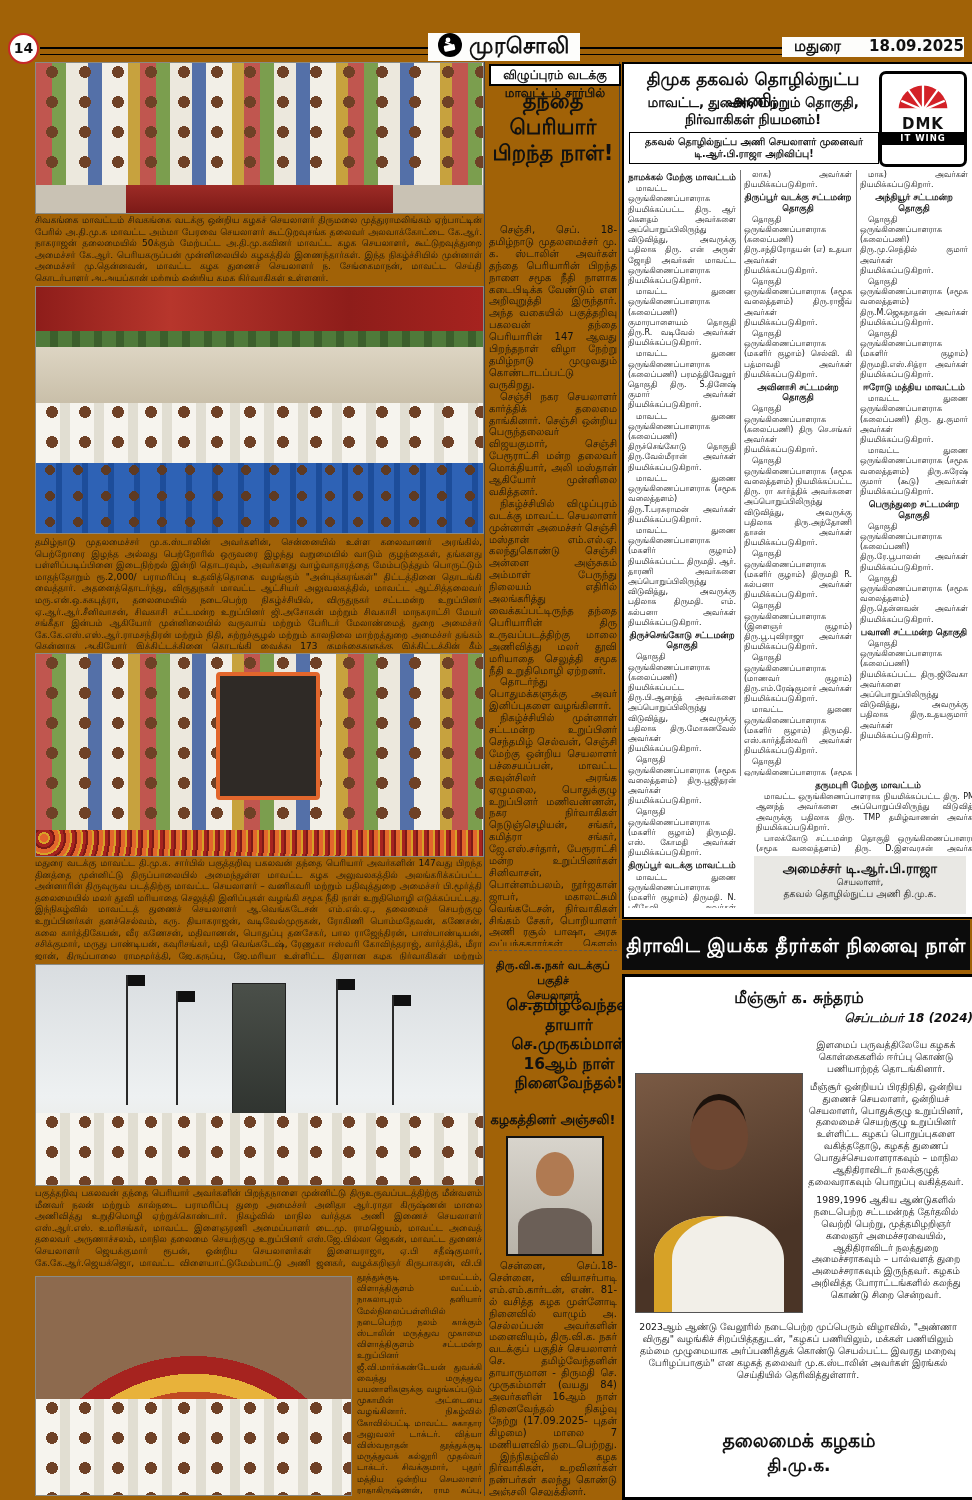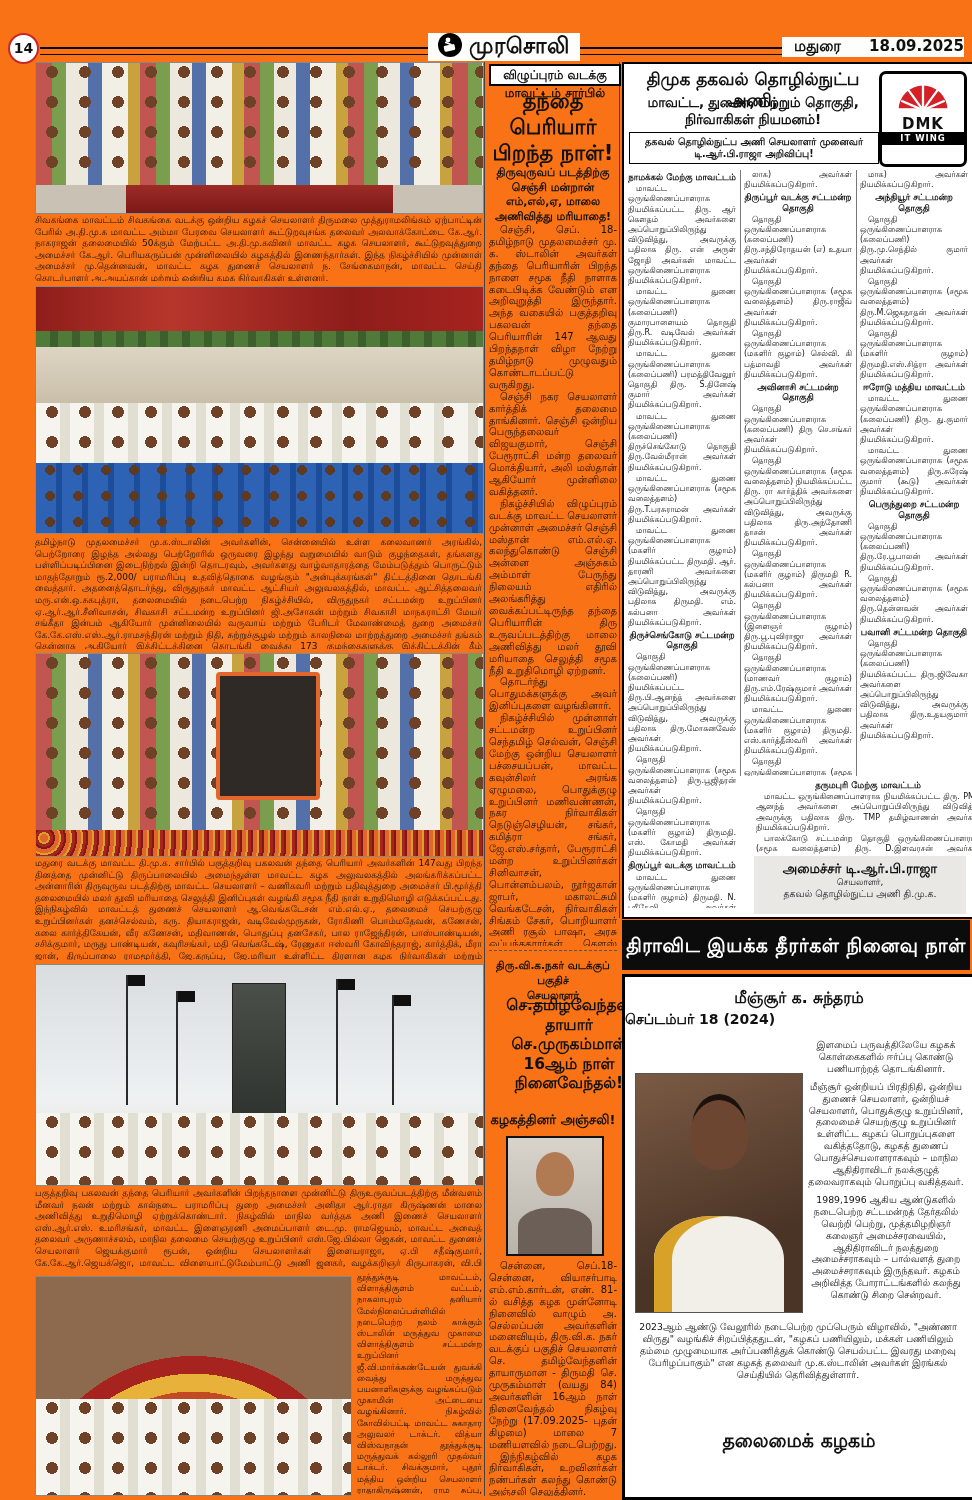--- a/index.html
+++ b/index.html
@@ -1,16 +1,16 @@
 <!DOCTYPE html>
 <html><head>
 <meta charset="utf-8">
 <style>
   html,body{margin:0;padding:0;background:#888;}
-  #page{position:relative;width:972px;height:1500px;background:#f97316;margin:0 auto;
+  #page{position:relative;width:972px;height:1500px;background:#a16207;margin:0 auto;
         font-family:"DejaVu Sans","Liberation Sans",sans-serif;color:#111;overflow:hidden;}
   .abs{position:absolute;}
 
   
   .page-circle{left:8px;top:33px;width:27px;height:27px;border:2px solid #c62828;border-radius:50%;
     font-size:14px;font-weight:bold;line-height:27px;text-align:center;background:#fff;}
   .head-rule{left:40px;right:8px;top:47px;height:5px;border-top:2px solid #000;border-bottom:1px solid #000;}
   .masthead{left:428px;top:33px;background:#fdfdfb;padding:0 10px;display:flex;align-items:center;gap:7px;}
   .mast-name{font-size:22px;font-weight:bold;letter-spacing:.5px;}
   .place-date{right:8px;top:37px;background:#fdfdfb;padding-left:12px;display:flex;gap:28px;align-items:baseline;}
@@ -79,21 +79,21 @@
   .colblk .bh{font-weight:bold;text-align:center;text-indent:0;font-size:8.6px;margin:2px 0;}
   .sigbox{background:#e9e8e4;text-align:center;padding-top:5px;}
   .sig-name{font-weight:bold;font-size:13px;line-height:16px;}
   .sig-role{font-size:8.8px;line-height:11px;}
   .sig-org{font-size:9.4px;line-height:12px;}
 
   
   .banner{background:#0c0c0c;color:#fff;font-weight:bold;font-size:19px;text-align:center;line-height:50px;letter-spacing:.5px;}
   .mem-box{border:3px solid #000;background:#fff;}
   .mem-name{font-weight:bold;font-size:15.5px;text-align:center;}
-  .mem-date{font-weight:bold;font-size:14px;text-align:left;}
+  .mem-date{font-weight:bold;font-size:12px;text-align:right;font-style:italic;}
   .mem-photo{border:1px solid #555;background:linear-gradient(160deg,#7a5a44,#4a3426 70%);position:relative;overflow:hidden;}
   .mem-photo::before{content:"";position:absolute;left:50%;top:26px;width:58px;height:70px;margin-left:-29px;
     border-radius:50% 50% 46% 46%;background:#6d4631;box-shadow:0 -8px 0 -2px #1c120c;}
   .mem-photo::after{content:"";position:absolute;left:50%;bottom:0;width:130px;height:96px;margin-left:-65px;
     border-radius:45% 45% 0 0;background:#f2efe8;box-shadow:inset 18px 0 0 #d7a227;}
   .mem-text{font-size:9.3px;line-height:11.9px;text-align:center;overflow:hidden;}
   .mem-text p{margin:0 0 6px 0;}
   .mem-close1{font-weight:bold;font-size:19px;text-align:center;}
   .mem-close2{font-weight:bold;font-size:17px;text-align:center;}
 </style>
@@ -165,21 +165,20 @@
     <div class="band garland-arch" style="top:0;bottom:0;"></div>
     <div class="band crowd-white" style="bottom:0;height:96px;"></div>
   </div>
   <div class="abs smallbody" style="left:357px;top:1272px;width:125px;height:222px;">தூத்துக்குடி மாவட்டம், விளாத்திகுளம் வட்டம், நாகலாபுரம் தனியார் மேல்நிலைப்பள்ளியில் நடைபெற்ற நலம் காக்கும் ஸ்டாலின் மருத்துவ முகாமை விளாத்திகுளம் சட்டமன்ற உறுப்பினர் ஜீ.வி.மார்க்கண்டேயன் துவக்கி வைத்து மருத்துவ பயனாளிகளுக்கு வழங்கப்படும் முகாமின் அட்டையை வழங்கினார். நிகழ்வில் கோவில்பட்டி மாவட்ட சுகாதார அலுவலர் டாக்டர். வித்யா விஸ்வநாதன் தூத்துக்குடி மருத்துவக் கல்லூரி முதல்வர் டாக்டர். சிவக்குமார், புதூர் மத்திய ஒன்றிய செயலாளர் ராதாகிருஷ்ணன், ராம சுப்பு, இமானுவேல், பள்ளி தலைமையாசிரியர் ராஜாபழனிச்சாமி உட்பட கழக நிர்வாகிகள், பொதுமக்கள் கலந்து கொண்டனர்.</div>
 
   <div class="abs vrule" style="left:484px;top:62px;height:1434px;"></div>
   <div class="abs vrule" style="left:619px;top:62px;height:856px;"></div>
 
   <div class="abs kicker" style="left:489px;top:64px;width:128px;height:18px;">விழுப்புரம் வடக்கு மாவட்டம் சார்பில்</div>
   <div class="abs headline1" style="left:487px;top:88px;width:132px;">தந்தை பெரியார் பிறந்த நாள்!</div>
-  <div class="abs subhead" style="left:487px;top:166px;width:132px;">திருவுருவப் படத்திற்கு செஞ்சி மன்றான் எம்,எல்,ஏ, மாலை அணிவித்து மரியாதை!</div>
   <div class="abs midbody" style="left:489px;top:224px;width:128px;height:722px;">
     <p>செஞ்சி, செப். 18- தமிழ்நாடு முதலமைச்சர் மு. க. ஸ்டாலின் அவர்கள் தந்தை பெரியாரின் பிறந்த நாளை சமூக நீதி நாளாக கடைபிடிக்க வேண்டும் என அறிவுறுத்தி இருந்தார். அந்த வகையில் பகுத்தறிவு பகலவன் தந்தை பெரியாரின் 147 ஆவது பிறந்தநாள் விழா நேற்று தமிழ்நாடு முழுவதும் கொண்டாடப்பட்டு வருகிறது.</p>
     <p>செஞ்சி நகர செயலாளர் கார்த்திக் தலைமை தாங்கினார். செஞ்சி ஒன்றிய பெருந்தலைவர் விஜயகுமார், செஞ்சி பேரூராட்சி மன்ற தலைவர் மொக்தியார், அலி மஸ்தான் ஆகியோர் முன்னிலை வகித்தனர்.</p>
     <p>நிகழ்ச்சியில் விழுப்புரம் வடக்கு மாவட்ட செயலாளர் முன்னாள் அமைச்சர் செஞ்சி மஸ்தான் எம்.எல்.ஏ. கலந்துகொண்டு செஞ்சி அன்னை அஞ்சுகம் அம்மாள் பேருந்து நிலையம் எதிரில் அலங்கரித்து வைக்கப்பட்டிருந்த தந்தை பெரியாரின் திரு உருவப்படத்திற்கு மாலை அணிவித்து மலர் தூவி மரியாதை செலுத்தி சமூக நீதி உறுதிமொழி ஏற்றனர்.</p>
     <p>தொடர்ந்து பொதுமக்களுக்கு அவர் இனிப்புகளை வழங்கினார்.</p>
     <p>நிகழ்ச்சியில் முன்னாள் சட்டமன்ற உறுப்பினர் செந்தமிழ் செல்வன், செஞ்சி மேற்கு ஒன்றிய செயலாளர் பச்சையப்பன், மாவட்ட கவுன்சிலர் அரங்க ஏழுமலை, பொதுக்குழு உறுப்பினர் மணிவண்ணன், நகர நிர்வாகிகள் நெடுஞ்செழியன், சங்கர், கமித்ரா சங்கர், ஜே.எஸ்.சர்தார், பேரூராட்சி மன்ற உறுப்பினர்கள் சினிவாசன், பொன்னம்பலம், நூர்ஜகான் ஜாபர், மகாலட்சுமி வெங்கடேசன், நிர்வாகிகள் சிங்கம் சேகர், பொறியாளர் அணி ரசூல் பாஷா, அரசு ஒப்பந்ததாரர்கள் கௌஸ் பாஷா, முருகேசன், கறிவேப்பிலை ஏழுமலை, ராம்குமார், சம்பத், கோகுல், குத்தூஸ், தொ.மு.ச. நிர்வாகிகள் அரிகிருஷ்ணன், தியாகராஜன், மாவட்ட பிரதிநிதி அய்யாதுரை, தொண்டரணி பாஷா உள்ளிட்டோர் கலந்துகொண்டு தந்தை பெரியாரின் திருஉருவப் படத்திற்கு மலர் தூவி மரியாதை செலுத்தி சமூக நீதி நாள் உறுதிமொழி ஏற்றனர்.</p>
   </div>
   <div class="abs dotted" style="left:489px;top:950px;width:128px;"></div>
 
   <div class="abs kicker2" style="left:487px;top:958px;width:132px;">
@@ -290,15 +289,16 @@
     <div class="abs mem-photo" style="left:10px;top:96px;width:166px;height:238px;"></div>
     <div class="abs mem-text" style="left:182px;top:62px;width:158px;height:276px;">
       <p>இளமைப் பருவத்திலேயே கழகக் கொள்கைகளில் ஈர்ப்பு கொண்டு பணியாற்றத் தொடங்கினார்.</p>
       <p>மீஞ்சூர் ஒன்றியப் பிரதிநிதி, ஒன்றிய துணைச் செயலாளர், ஒன்றியச் செயலாளர், பொதுக்குழு உறுப்பினர், தலைமைச் செயற்குழு உறுப்பினர் உள்ளிட்ட கழகப் பொறுப்புகளை வகித்ததோடு, கழகத் துணைப் பொதுச்செயலாளராகவும் – மாநில ஆதிதிராவிடர் நலக்குழுத் தலைவராகவும் பொறுப்பு வகித்தவர்.</p>
       <p>1989,1996 ஆகிய ஆண்டுகளில் நடைபெற்ற சட்டமன்றத் தேர்தலில் வெற்றி பெற்று, முத்தமிழறிஞர் கலைஞர் அமைச்சரவையில், ஆதிதிராவிடர் நலத்துறை அமைச்சராகவும் – பால்வளத் துறை அமைச்சராகவும் இருந்தவர். கழகம் அறிவித்த போராட்டங்களில் கலந்து கொண்டு சிறை சென்றவர்.</p>
     </div>
     <div class="abs mem-text" style="left:8px;top:344px;width:330px;height:106px;">
       <p>2023ஆம் ஆண்டு வேலூரில் நடைபெற்ற முப்பெரும் விழாவில், "அண்ணா விருது" வழங்கிச் சிறப்பித்ததுடன், "கழகப் பணியிலும், மக்கள் பணியிலும் தம்மை முழுமையாக அர்ப்பணித்துக் கொண்டு செயல்பட்ட இவரது மறைவு பேரிழப்பாகும்" என கழகத் தலைவர் மு.க.ஸ்டாலின் அவர்கள் இரங்கல் செய்தியில் தெரிவித்துள்ளார்.</p>
     </div>
     <div class="abs mem-close1" style="left:0;top:452px;width:100%;">தலைமைக் கழகம்</div>
+    <div class="abs mem-close2" style="left:0;top:478px;width:100%;">தி.மு.க.</div>
   </div>
 
 </div>
 
 </body></html>

